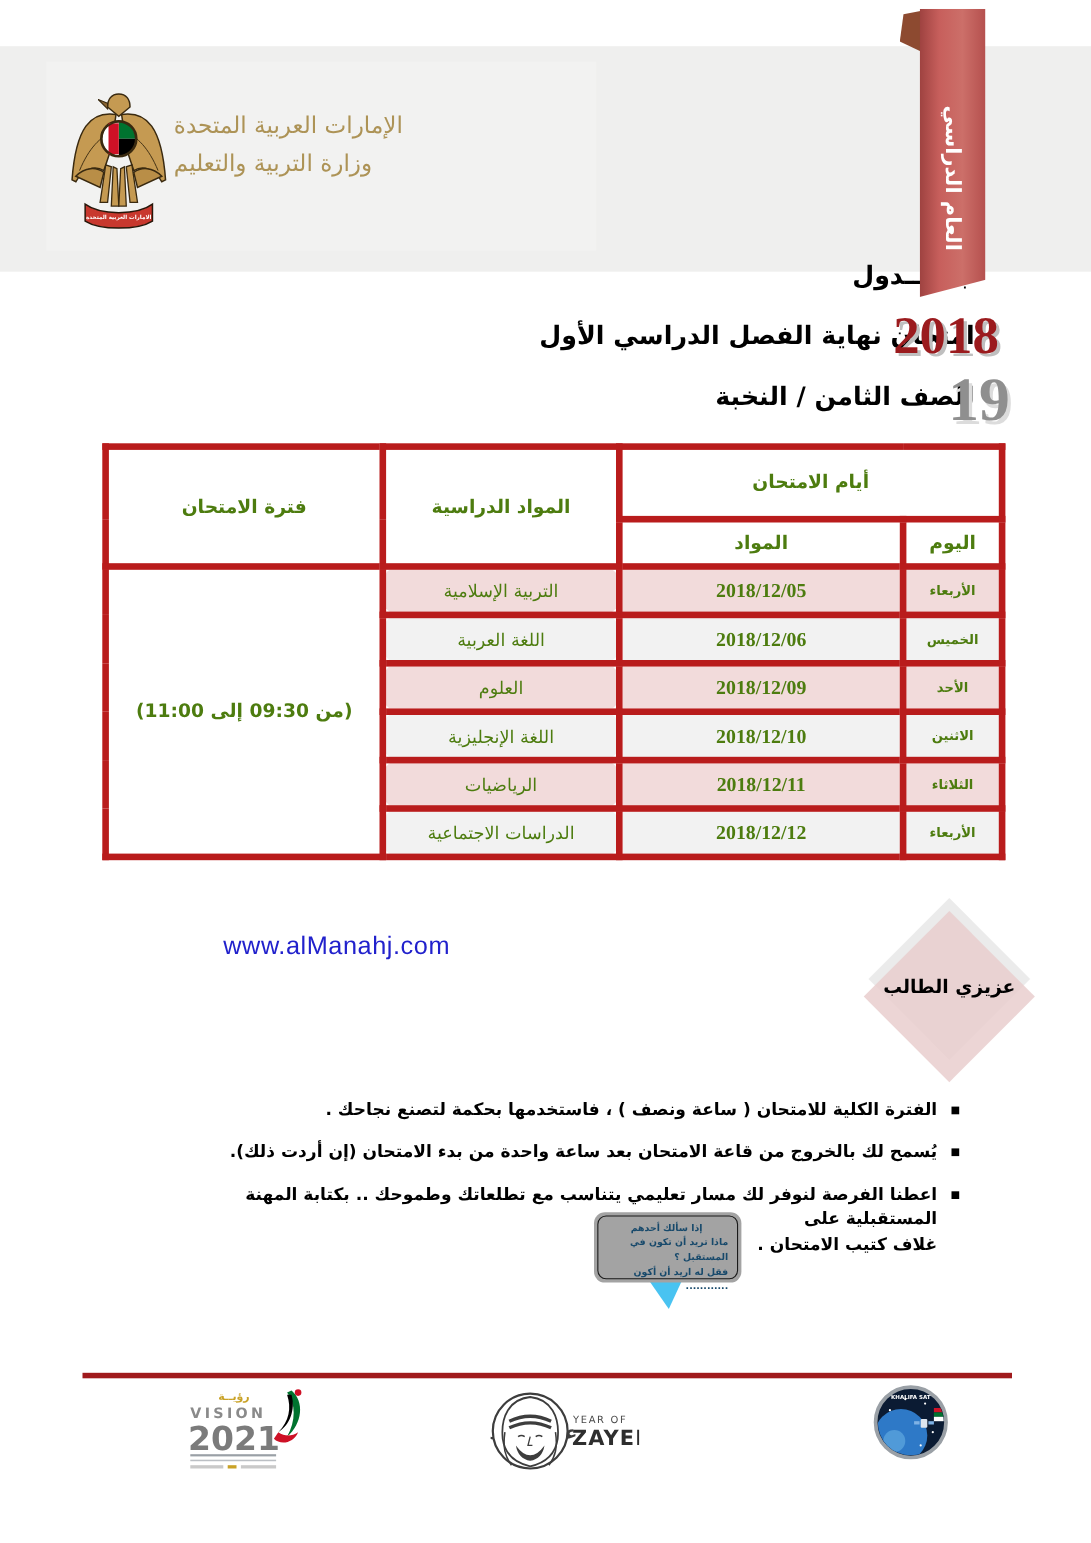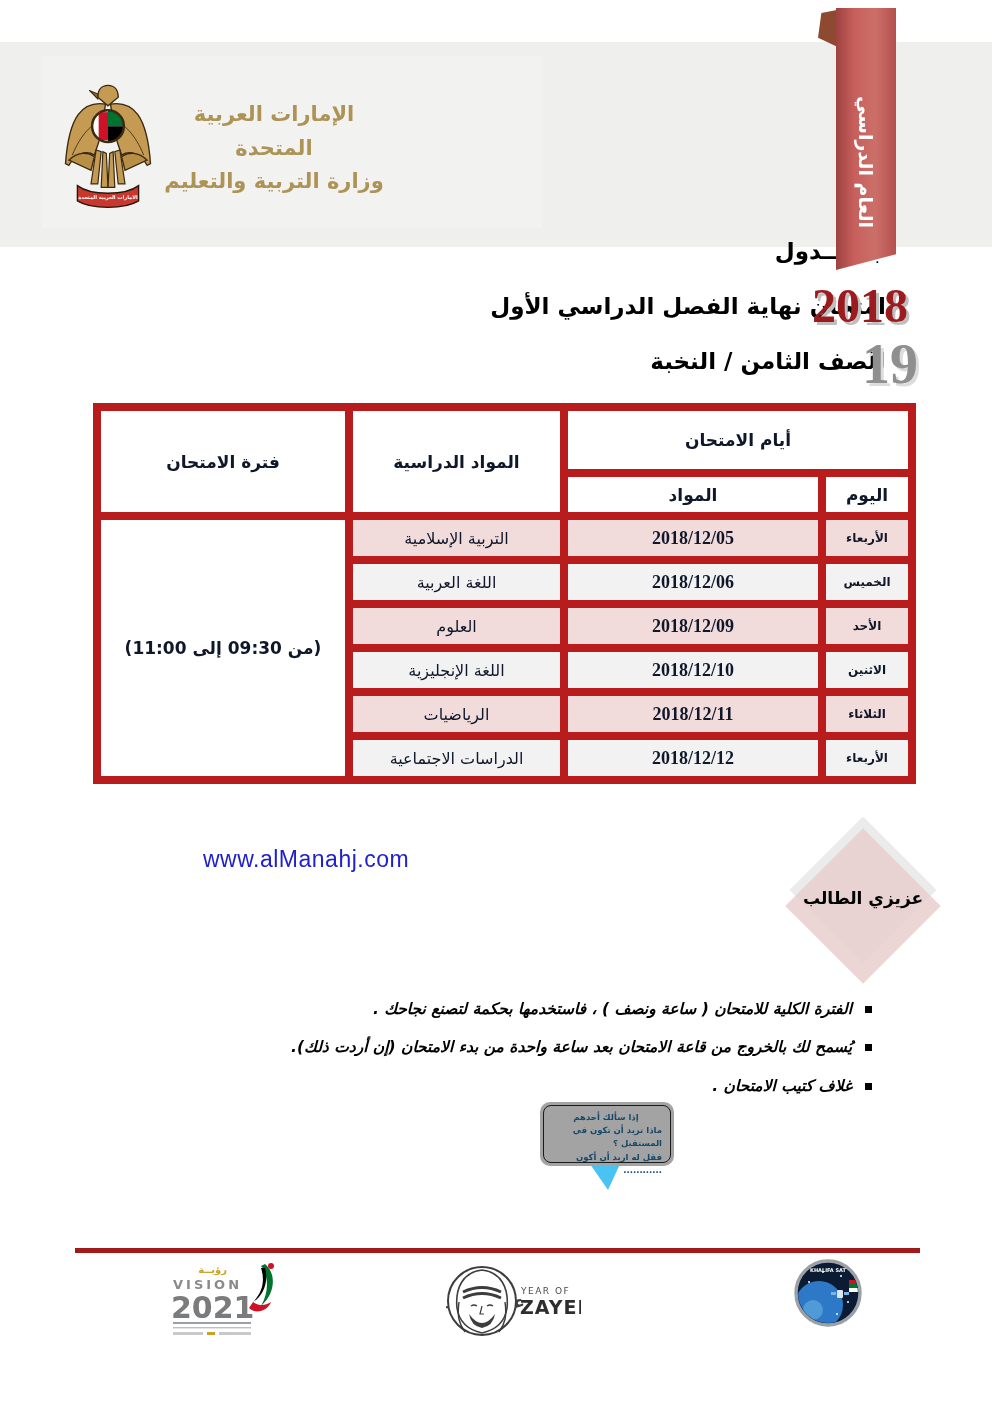--- a/index.html
+++ b/index.html
@@ -3,22 +3,22 @@
 <meta charset="utf-8">
 <style>
   * { margin:0; padding:0; box-sizing:border-box; }
   body { background:#fff; font-family:"DejaVu Sans", sans-serif; }
   .page { position:relative; width:992px; height:1403px; background:#ffffff; overflow:hidden; margin:0 auto; }
 
   
   .gray-band { position:absolute; left:0; top:42px; width:992px; height:205px; background:#EFEFEE; }
   .logo-plate { position:absolute; left:42px; top:56px; width:500px; height:172px; background:#F2F2F1; }
   .emblem { position:absolute; left:57px; top:68px; width:102px; height:152px; }
-  .ministry { position:absolute; left:158px; top:98px; width:232px; text-align:center; direction:rtl;
-              color:#AD9356; font-weight:bold; font-size:21px; line-height:1.6; }
+  .ministry { position:absolute; left:158px; top:98px; width:232px; text-align:left; direction:rtl;
+              color:#AD9356; font-weight:normal; font-size:21px; line-height:1.6; }
 
   
   .ribbon-fold { position:absolute; left:818px; top:9px; width:24px; height:40px; background:#8D4A30;
                  clip-path:polygon(100% 0, 100% 100%, 0 72%, 14% 10%); z-index:2; }
   .ribbon { position:absolute; left:836px; top:8px; width:60px; height:262px; z-index:3;
             background:linear-gradient(to right,#9E4240,#C75F5C 30%,#CC6F69 65%,#B5504E);
             clip-path:polygon(0 0,100% 0,100% 94%,0 100%);
             box-shadow:2px 2px 3px rgba(0,0,0,.2);
             display:flex; align-items:center; justify-content:center; }
   .ribbon-label { writing-mode:vertical-rl; color:#fff; font-weight:bold; font-size:19px;
@@ -31,22 +31,22 @@
                color:#8F8F8F; text-shadow:3px 3px 0 #DCDCDC; z-index:2; }
 
   
   .title-line { position:absolute; left:96px; width:790px; direction:rtl;
                 font-weight:bold; font-size:23px; color:#000; }
   .t1 { top:238px; } .t2 { top:293px; } .t3 { top:348px; }
 
   
   table.sched { position:absolute; left:93px; top:403px; width:815px; border-collapse:collapse;
                 direction:rtl; table-layout:fixed; border:3px solid #000; }
-  table.sched th, table.sched td { border:8px solid #b91c1c; text-align:center; vertical-align:middle;
-                color:#0f172a; overflow:hidden; }
+  table.sched th, table.sched td { border:6px solid #b91c1c; text-align:center; vertical-align:middle;
+                color:#4d7c0f; overflow:hidden; }
   table.sched th { background:#fff; font-size:17px; font-weight:bold; }
   tr.hr1 { height:66px; } tr.hr2 { height:43px; } tr.body-row { height:44px; }
   td.day  { font-size:12px; font-weight:bold; }
   td.date { font-family:"Liberation Serif", serif; font-size:18px; font-weight:bold; direction:ltr; }
   td.subject { font-size:16px; font-weight:normal;border-radius:15px; }
   td.period-cell { background:#fff !important; font-size:17px; font-weight:bold; }
   tr.pink td { background:#F2DBDB; }
   tr.gray td { background:#F2F2F2; }
 
   
@@ -56,21 +56,21 @@
   
   .diamond-gray { position:absolute; left:811px; top:838px; width:104px; height:104px;
                   background:rgba(232,232,232,.85); transform:rotate(45deg); }
   .diamond-pink { position:absolute; left:808px; top:851px; width:110px; height:110px;
                   background:rgba(233,206,206,.85); transform:rotate(45deg); }
   .student-heading { position:absolute; left:778px; top:888px; width:170px; text-align:center;
                      direction:rtl; font-weight:bold; font-size:17px; color:#000; z-index:2; }
 
   
   .bullets { position:absolute; left:178px; top:998px; width:694px; direction:rtl; }
-  .bullet { display:flex; gap:13px; margin-bottom:16px; align-items:flex-start;font-style:italic; }
+  .bullet { display:flex; gap:13px; margin-bottom:16px; align-items:flex-start; }
   .bsq { flex:0 0 auto; width:7px; height:7px; background:#000; margin-top:8px; }
   .btext { font-weight:bold; font-size:15.5px; line-height:1.45; color:#000; }
   .btext span { display:block; }
 
   
   .bubble { position:absolute; left:540px; top:1102px; width:134px; height:64px; background:#a3a3a3;
             border-radius:10px; z-index:2; }
   .bubble-inner { position:absolute; left:3px; top:3px; right:3px; bottom:3px; border:1.5px solid #1a1a1a;
                   border-radius:8px; direction:rtl; font-size:8.5px; color:#17496B; font-weight:bold;
                   padding:5px 8px 0 6px; line-height:1.55; text-align:right; }
@@ -212,20 +212,21 @@
     </div>
     <div class="bullet">
       <span class="bsq"></span>
       <div class="btext">
           <span>يُسمح لك بالخروج من قاعة الامتحان بعد ساعة واحدة من بدء الامتحان (إن أردت ذلك).</span>
         </div>
     </div>
     <div class="bullet">
       <span class="bsq"></span>
       <div class="btext">
+        <span>اعطنا الفرصة لنوفر لك مسار تعليمي يتناسب مع تطلعاتك وطموحك .. بكتابة المهنة  المستقبلية على</span>
         <span>غلاف  كتيب الامتحان .</span>
       </div>
     </div>
   </div>
 
   <div class="bubble">
     <div class="bubble-inner">
       <div class="c">إذا سألك أحدهم</div>
       <div>ماذا تريد أن تكون في المستقبل ؟</div>
       <div>فقل له اريد أن أكون ............</div>

